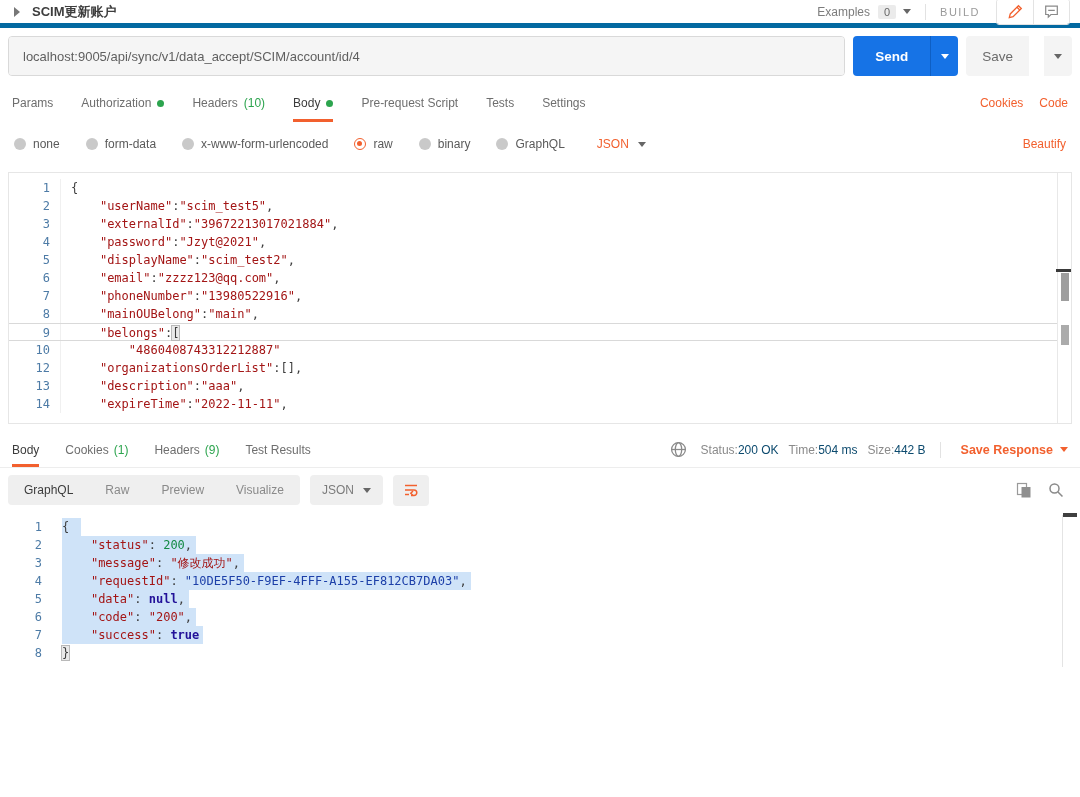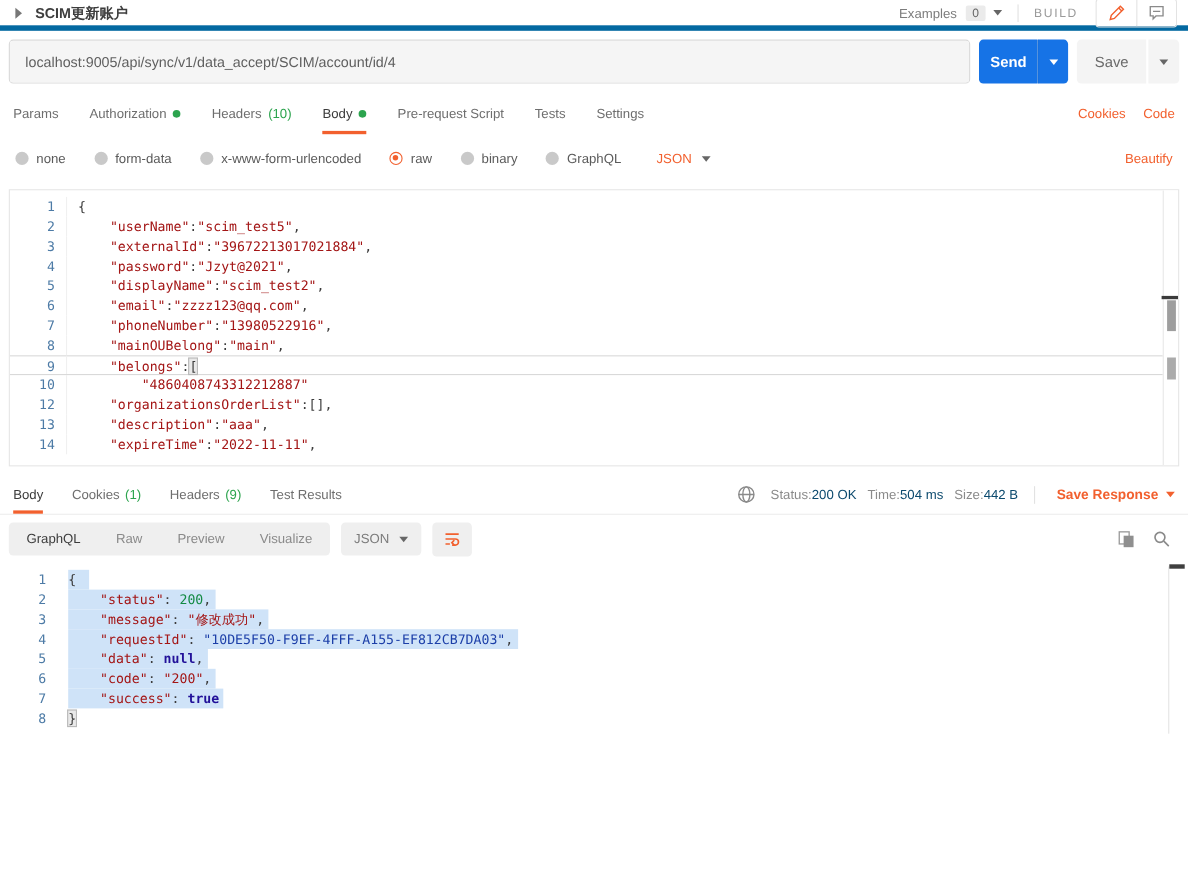--- a/index.html
+++ b/index.html
@@ -27,25 +27,25 @@
   
   .url-row { height:56px; display:flex; align-items:center; padding:0 8px; gap:8px; }
   .method-url { flex:1; display:flex; height:40px; border:1px solid #d9d9d9; border-radius:4px; overflow:hidden; }
   .method-select { width:110px; background:#fbfbfb; display:flex; align-items:center;
                    padding:0 12px; font-size:13px; color:#444; cursor:pointer; border-right:1px solid #e0e0e0; }
   .method-select .caret-down { margin-left:auto; border-top-color:#888; }
   .url-input { flex:1; background:#f5f5f5; display:flex; align-items:center; padding:0 14px;
                font-size:13px; color:#5f5f5f; }
   .send-group { display:flex; height:40px; }
   .send-main { background:#1673e6; color:#fff; font-weight:bold; font-size:13.5px; border:none;
-               padding:0 10px; border-radius:4px 0 0 4px; cursor:pointer; }
+               padding:0 22px; border-radius:4px 0 0 4px; cursor:pointer; }
   .send-caret { background:#1673e6; width:28px; border:none; border-left:1px solid #0e5fc4;
                 border-radius:0 4px 4px 0; display:flex; align-items:center; justify-content:center; cursor:pointer; }
   .send-caret .caret-down { border-top-color:#fff; }
-  .save-group { display:flex; height:40px; gap:2px; }
+  .save-group { display:flex; height:40px; gap:15px; }
   .save-main { background:#f4f4f4; color:#6b6b6b; font-size:13.5px; border:none; padding:0 16px;
                border-radius:4px 0 0 4px; cursor:pointer; }
   .save-caret { background:#f4f4f4; width:28px; border:none; border-radius:0 4px 4px 0;
                 display:flex; align-items:center; justify-content:center; cursor:pointer; }
 
   
   .tabs-row { height:38px; display:flex; align-items:center; padding:0 12px; }
   .tab { font-size:12px; color:#6e6e6e; margin-right:28px; height:100%; display:flex;
          align-items:center; gap:6px; cursor:pointer; border-bottom:3px solid transparent; padding-top:3px; }
   .tab.active { color:#3b3b3b; border-bottom-color:#f2602e; }

